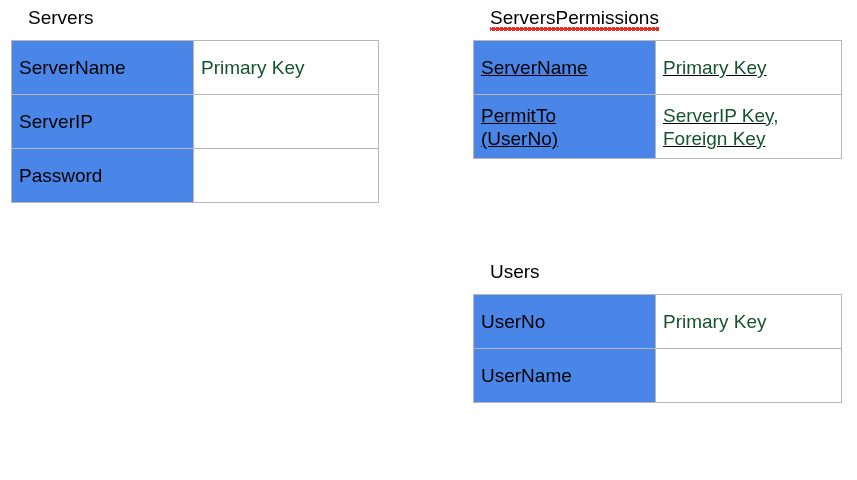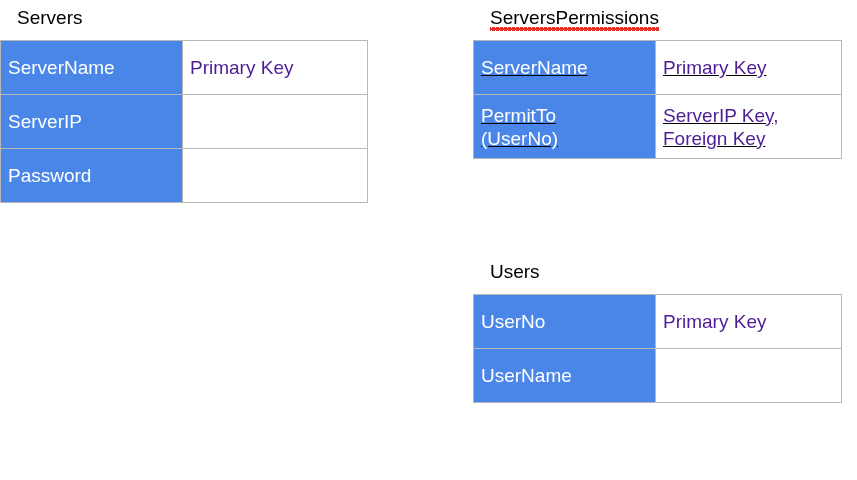--- a/index.html
+++ b/index.html
@@ -65,30 +65,30 @@
     border: 1px solid #b7b7b7;
     padding: 5px 5px 5px 7px;
     vertical-align: middle;
     font-size: 19px;
     line-height: 23px;
     background-clip: padding-box;
   }
 
   td.field-cell {
     background-color: #4a86e8;
-    color: #ffffff;
+    color: #000000;
   }
 
   td.note-cell {
     background-color: #ffffff;
-    color: #4c1d95;
+    color: #14532d;
   }
 
   
-  #servers-entity       { left: 0;  top: 6px;   }
+  #servers-entity       { left: 11px;  top: 6px;   }
   #perms-entity         { left: 473px; top: 6px; text-decoration: underline;   }
   #users-entity         { left: 473px; top: 260px; }
 
   #servers-entity table.er-table { width: 367px; }
   #servers-entity .col-field { width: 182px; }
   #servers-entity .col-note  { width: 185px; }
   #servers-entity td { height: 43px; }
 
   #perms-entity table.er-table { width: 368px; }
   #perms-entity .col-field { width: 182px; }

